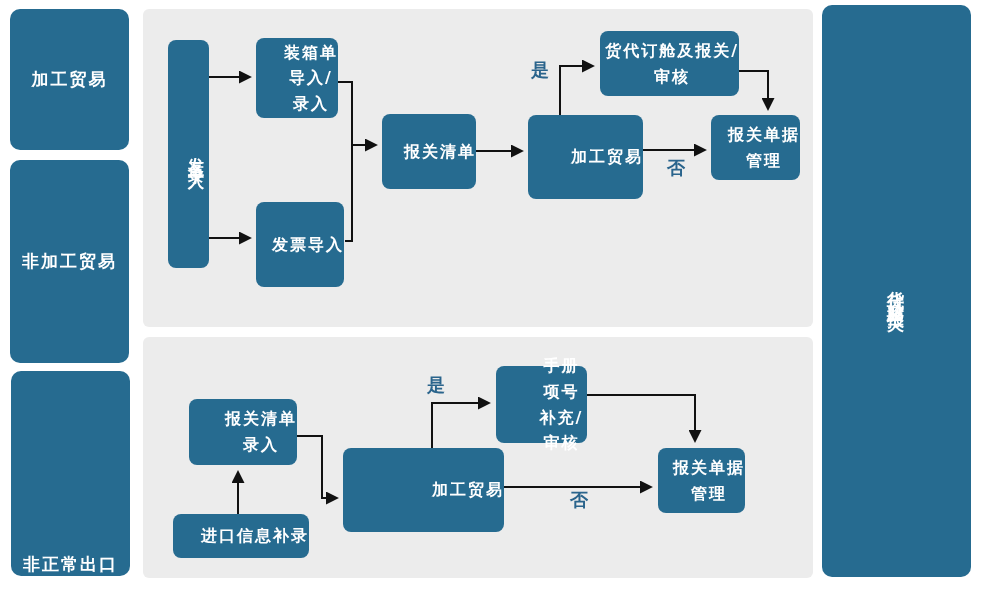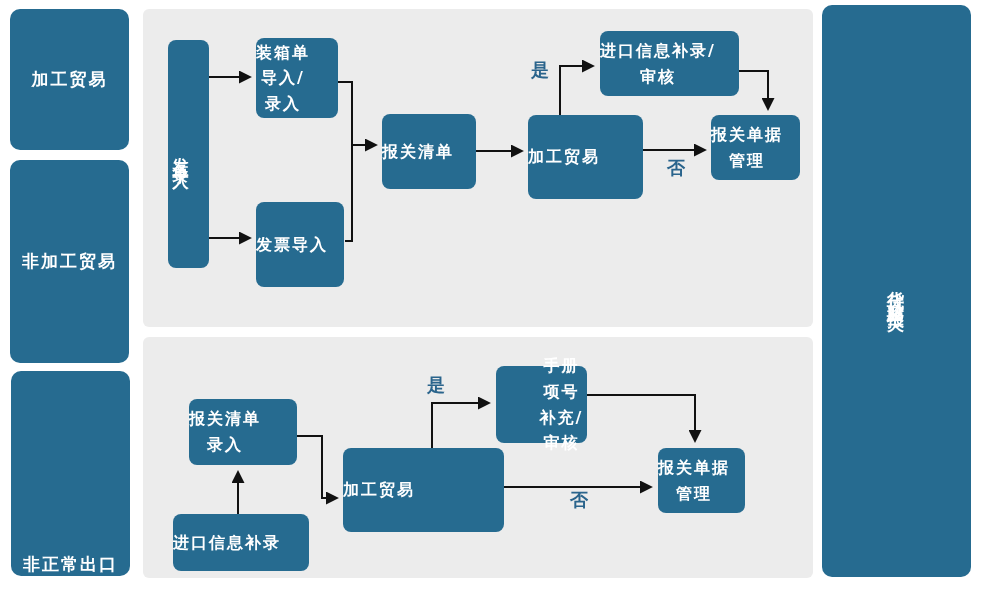--- a/index.html
+++ b/index.html
@@ -52,37 +52,37 @@
   #panel-top    { left: 143px; top: 9px;   width: 670px; height: 318px; }
   #panel-bottom { left: 143px; top: 337px; width: 670px; height: 241px; }
   
   .node {
     position: absolute;
     background: var(--box);
     color: var(--box-text);
     border-radius: 8px;
     display: flex;
     align-items: center;
-    justify-content: flex-start;
+    justify-content: flex-end;
     text-align: center;
     font-size: 16px;
     font-weight: bold;
     letter-spacing: 2px;
     line-height: 1.6;
     white-space: pre-line;
   }
   #n-ship    { left: 168px; top: 40px;  width: 41px;  height: 228px; }
   #n-pack    { left: 256px; top: 38px;  width: 82px;  height: 80px;  }
   #n-inv     { left: 256px; top: 202px; width: 88px;  height: 85px;  }
   #n-dlist   { left: 382px; top: 114px; width: 94px;  height: 75px;  }
   #n-ptrade  { left: 528px; top: 115px; width: 115px; height: 84px;  }
   #n-manual  { left: 600px; top: 31px;  width: 139px; height: 65px;  }
   #n-docs    { left: 711px; top: 115px; width: 89px;  height: 65px;  }
   #n-dlentry { left: 189px; top: 399px; width: 108px; height: 66px;  }
-  #n-impinfo { left: 173px; top: 514px; width: 136px; height: 57px;  }
+  #n-impinfo { left: 173px; top: 514px; width: 136px; height: 44px;  }
   #n-ptrade2 { left: 343px; top: 448px; width: 161px; height: 84px;  }
   #n-manual2 { left: 496px; top: 366px; width: 91px;  height: 77px; padding-left: 40px;  }
   #n-docs2   { left: 658px; top: 448px; width: 87px;  height: 65px;  }
   
   .decision {
     position: absolute;
     width: 30px;
     text-align: center;
     font-size: 18px;
     font-weight: bold;
@@ -162,21 +162,21 @@
   <div class="node" id="n-inv">
     <span>发票导入</span>
   </div>
   <div class="node" id="n-dlist">
     <span>报关清单</span>
   </div>
   <div class="node" id="n-ptrade">
     <span>加工贸易</span>
   </div>
   <div class="node" id="n-manual">
-    <span>进口信息补录/
+    <span>货代订舱及报关/
 审核</span>
   </div>
   <div class="node" id="n-docs">
     <span>报关单据
 管理</span>
   </div>
 
   <div class="node" id="n-dlentry">
     <span>报关清单
 录入</span>

